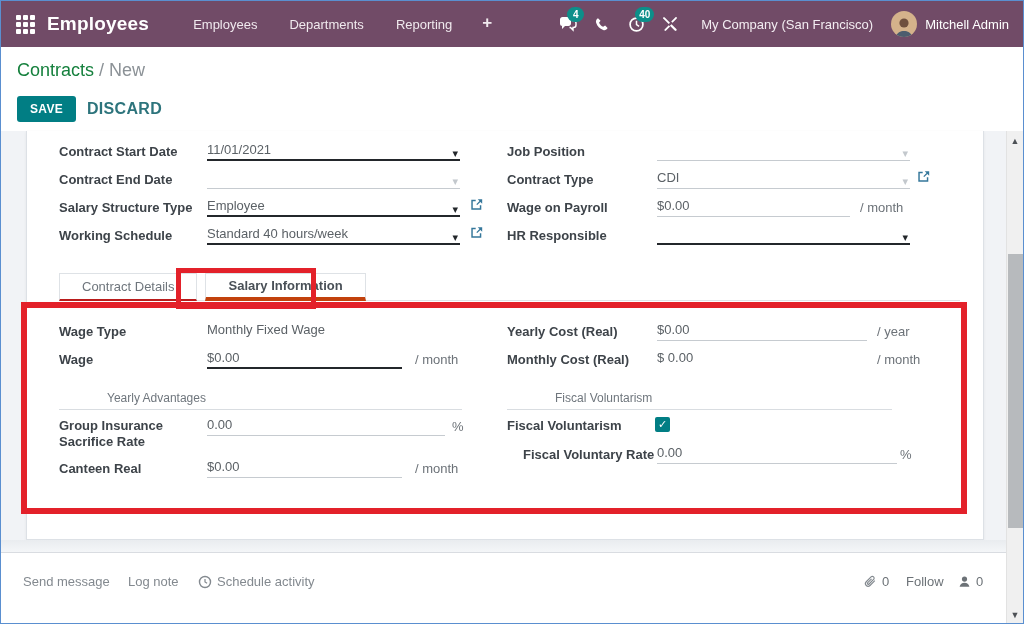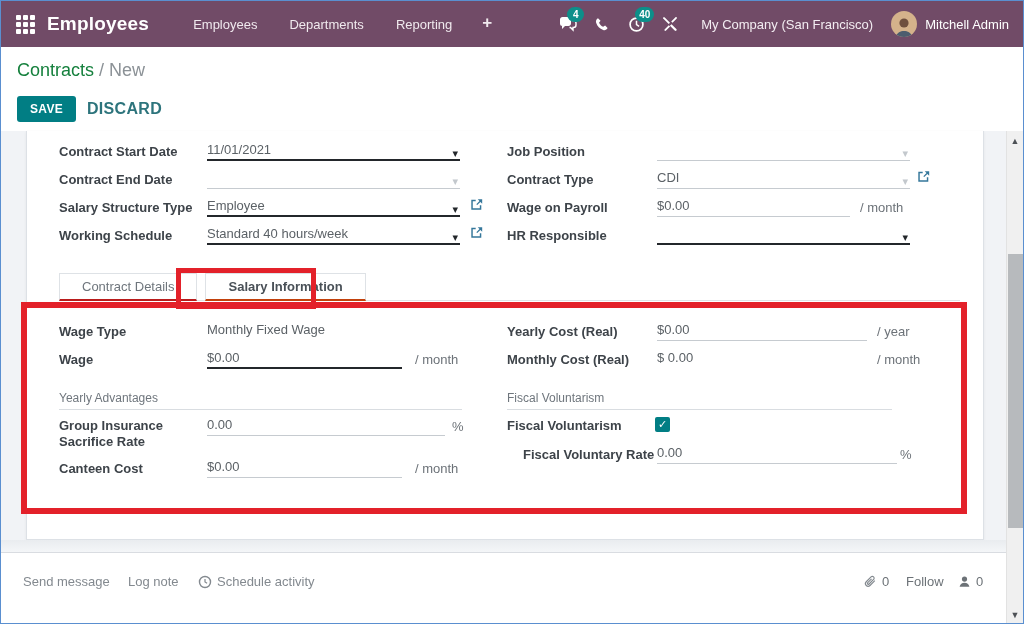--- a/index.html
+++ b/index.html
@@ -43,23 +43,23 @@
   .caret { position:absolute; right:2px; top:3px; font-size:11px; color:#23272b; cursor:pointer; }
   .caret.light { color:#c3c8cd; }
   .suffix { position:absolute; color:#6c7278; line-height:18px; }
   .ext { position:absolute; top:1px; cursor:pointer; }
   .readonly { cursor:default; }
 
   
   .tabbar { position:absolute; left:32px; top:142px; width:901px; height:28px; border-bottom:1px solid #dee2e6; display:flex; }
   .tab { height:28px; padding:0 22px; display:flex; align-items:center; font-size:13px; color:#6e757c; background:#fff; border:1px solid #dee2e6; border-bottom:none; cursor:pointer; }
   .tab.inactive { border-bottom:2px solid #b91c1c; margin-bottom:-1px; }
-  .tab.active { color:#495057; margin-left:8px; margin-bottom:-1px; border-bottom:2px solid #c2410c; font-weight:bold;}
-
-  .section-title { position:absolute; font-size:12px; color:#6f767d; }
+  .tab.active { color:#495057; margin-left:8px; margin-bottom:-1px; border-bottom:4px solid #c2410c; font-weight:bold;}
+
+  .section-title { position:absolute; font-size:12px; color:#6f767d;margin-left:48px; }
   .section-line { position:absolute; height:1px; background:#d9dde1; }
 
   .checkbox { position:absolute; width:15px; height:15px; background:#017e84; border-radius:2px; color:#fff; font-size:11px; line-height:15px; text-align:center; cursor:pointer; }
 
   
   .chatter-gap { position:absolute; left:0; top:409px; width:1007px; height:12px; background:linear-gradient(#e9ecef,#f4f6f8); }
   .chatter { position:absolute; left:0; top:421px; width:1007px; height:73px; background:#fff; border-top:1px solid #d9dce1; }
   .chat-btn { position:absolute; top:21px; font-size:13px; color:#83898f; background:none; border:none; cursor:pointer; font-family:inherit; display:flex; align-items:center; gap:5px; }
   .chat-right { color:#6c7277; }
 
@@ -240,21 +240,21 @@
       <div class="section-line" style="left:32px; top:278px; width:403px;"></div>
       <div class="section-title" style="left:480px; top:260px;">Fiscal Voluntarism</div>
       <div class="section-line" style="left:480px; top:278px; width:385px;"></div>
 
       <div class="fldlabel" style="left:32px; top:287px; width:132px;">Group Insurance Sacrifice Rate</div>
       <div class="fldvalue u-light" style="left:180px; top:285px; width:238px;">
         <span>0.00</span>
       </div>
       <div class="suffix" style="left:425px; top:287px;">%</div>
 
-      <div class="fldlabel" style="left:32px; top:330px;">Canteen Cost</div>
+      <div class="fldlabel" style="left:32px; top:330px;">Canteen Real</div>
       <div class="fldvalue u-light" style="left:180px; top:327px; width:195px;">
         <span>$0.00</span>
       </div>
       <div class="suffix" style="left:388px; top:329px;">/ month</div>
 
       <div class="fldlabel" style="left:480px; top:287px;">Fiscal Voluntarism</div>
       <div class="checkbox" style="left:628px; top:286px;">
         <span>✓</span>
       </div>
 

